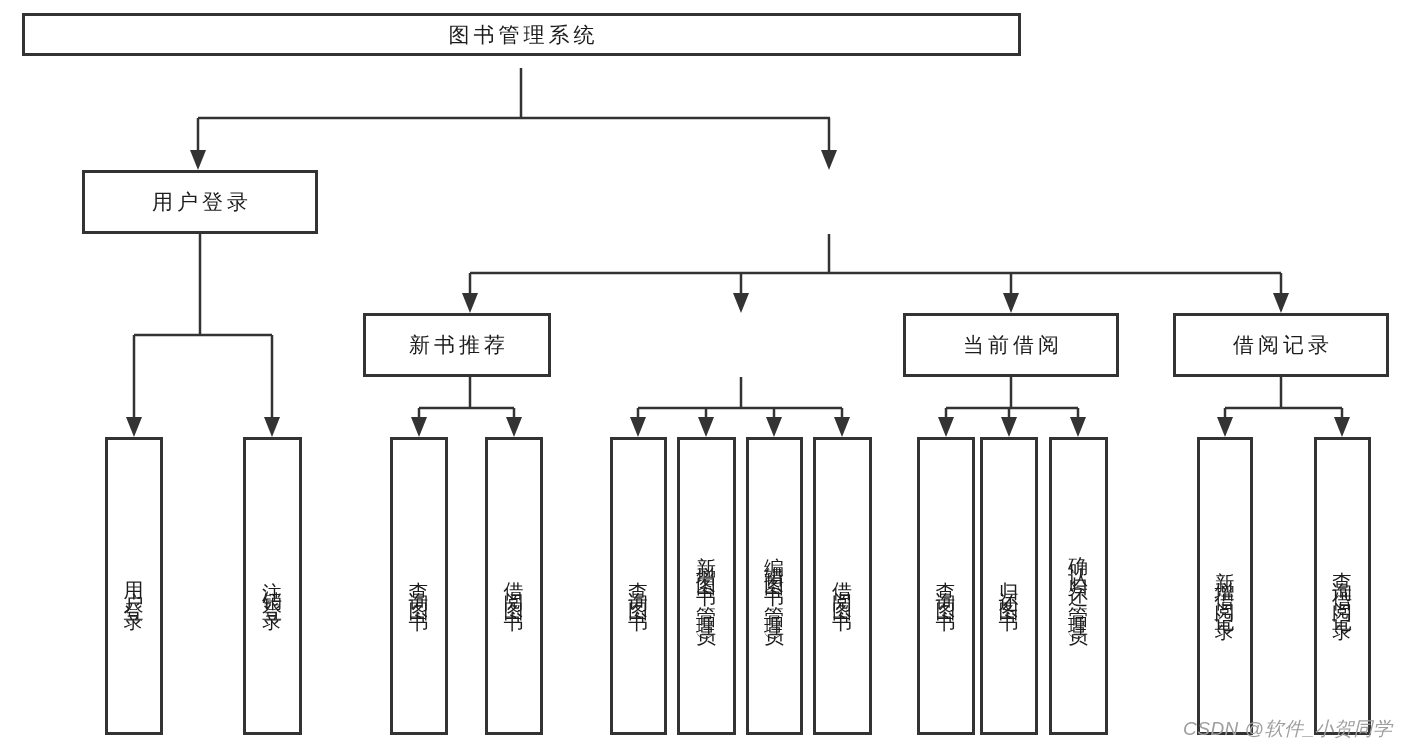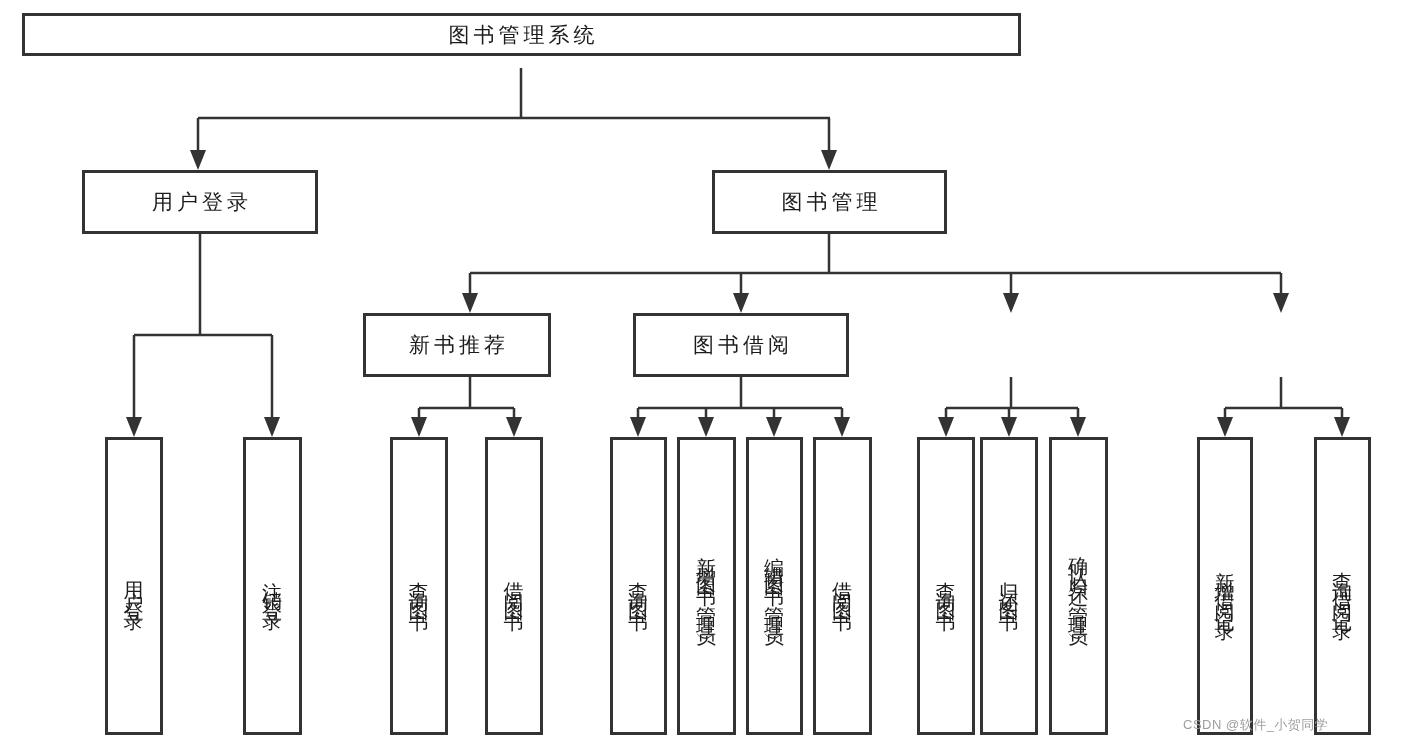--- a/index.html
+++ b/index.html
@@ -22,21 +22,21 @@
     background:var(--background);display:flex;align-items:center;justify-content:center;
     color:var(--text);
   }
   .hlabel{font-size:21px;letter-spacing:4px;padding-left:4px;white-space:nowrap;}
   .leaf .vtext{
     writing-mode:vertical-rl;text-orientation:mixed;
     font-size:20px;line-height:1;letter-spacing:10px;white-space:nowrap;
   }
   .watermark{
     position:absolute;left:1183px;top:716px;z-index:5;
-    color:var(--watermark);font-size:13px;letter-spacing:0.5px;white-space:nowrap;
+    color:var(--watermark);font-size:19px;letter-spacing:0.5px;white-space:nowrap;font-style:italic;
   }
 </style>
 </head>
 <body>
 
 <div class="canvas">
 
   <svg class="connectors" viewBox="0 0 1405 747">
 
     <g>
@@ -113,29 +113,29 @@
     </g>
   </svg>
 
   <div class="box" style="left:22px;top:13px;width:999px;height:43px;">
     <span class="hlabel">图书管理系统</span>
   </div>
 
   <div class="box" style="left:82px;top:170px;width:236px;height:64px;">
     <span class="hlabel">用户登录</span>
   </div>
-  <div class="box" style="left:712px;top:170px;width:235px;height:64px;">
-    <span class="hlabel">图书管理</span>
-  </div>
 
   <div class="box" style="left:363px;top:313px;width:188px;height:64px;">
     <span class="hlabel">新书推荐</span>
   </div>
-  <div class="box" style="left:633px;top:313px;width:216px;height:64px;">
-    <span class="hlabel">图书借阅</span>
+  <div class="box" style="left:903px;top:313px;width:216px;height:64px;">
+    <span class="hlabel">当前借阅</span>
+  </div>
+  <div class="box" style="left:1173px;top:313px;width:216px;height:64px;">
+    <span class="hlabel">借阅记录</span>
   </div>
 
   <div class="box leaf" style="left:105px;top:437px;width:58px;height:298px;">
     <span class="vtext">用户登录</span>
   </div>
   <div class="box leaf" style="left:243px;top:437px;width:59px;height:298px;">
     <span class="vtext">注销登录</span>
   </div>
 
   <div class="box leaf" style="left:390px;top:437px;width:58px;height:298px;">

